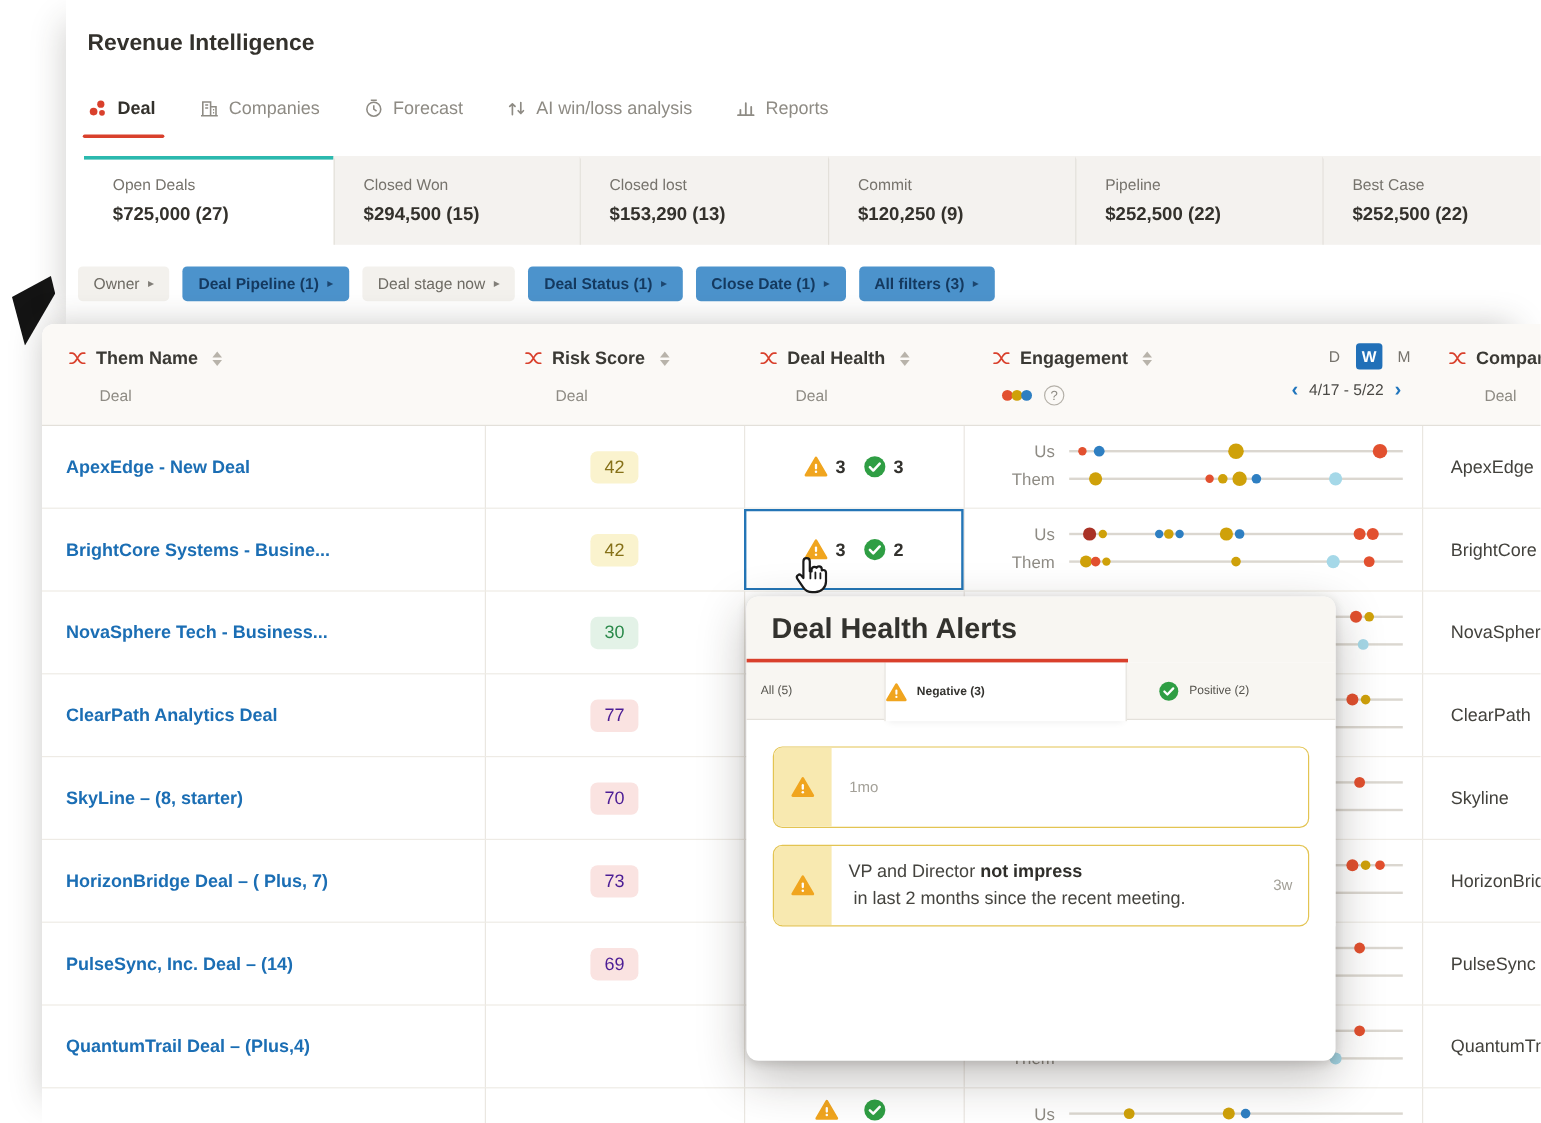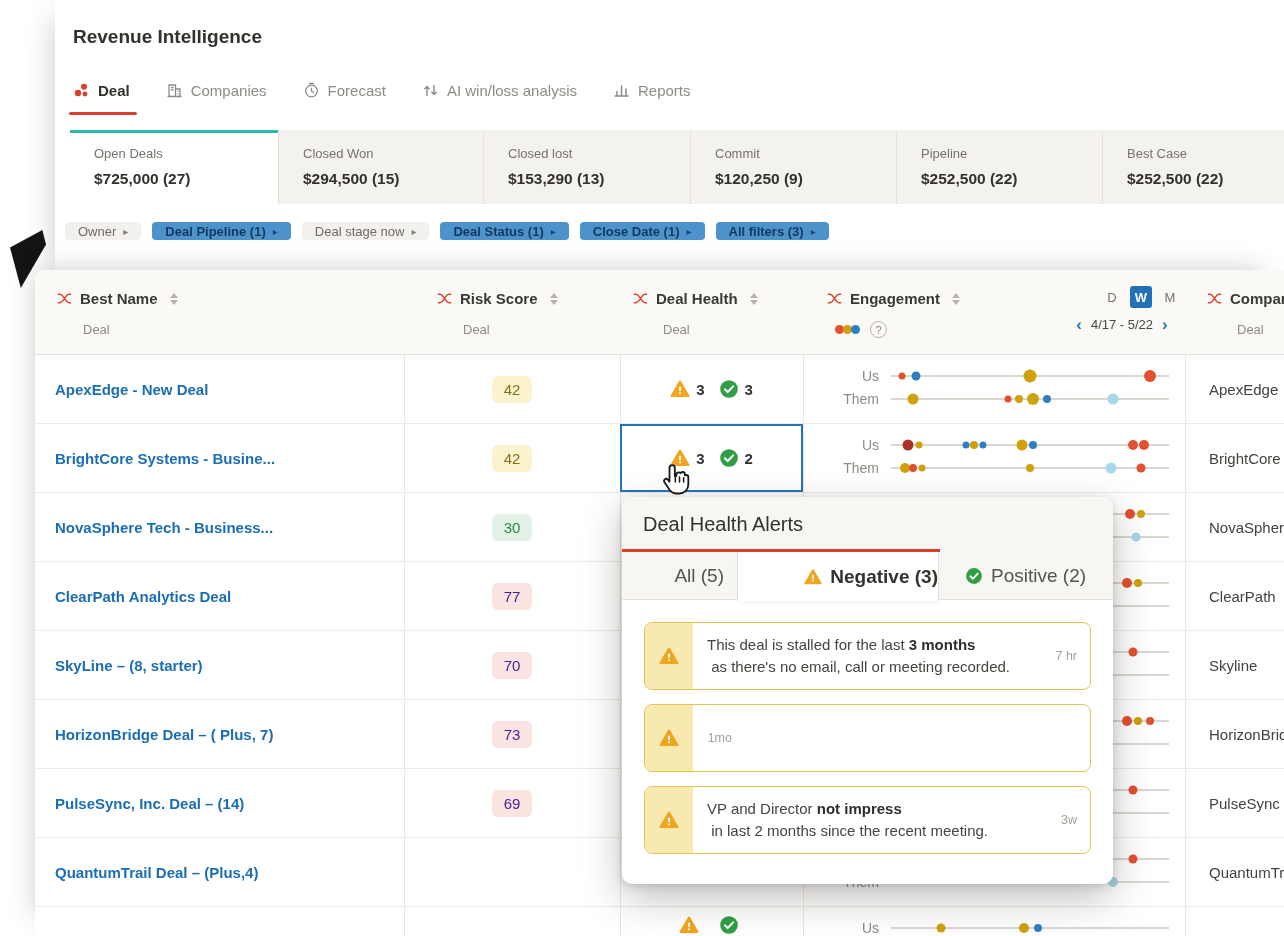--- a/index.html
+++ b/index.html
@@ -28,21 +28,21 @@
   .sum-card.active{background:#fff;border-top:3px solid #2BB9AE}
   .sum-label{display:block;font-size:13px;color:#76736C}
   .sum-value{display:block;margin-top:9px;font-size:15.5px;font-weight:700;color:#33312C;white-space:nowrap}
 
   .filter-bar{position:absolute;left:10px;top:222px;display:flex;align-items:center;gap:11px}
   .search-box{position:relative;width:280px;height:34px}
   .search-input{width:100%;height:100%;border:none;outline:none;background:#EFEDE9;border-radius:17px;
     padding:0 40px 0 16px;font-size:13px;color:#6E6B64;font-family:inherit}
   .search-input::placeholder{color:#9B978F}
   .search-icon{position:absolute;right:13px;top:9px}
-  .chip{display:flex;align-items:center;gap:7px;height:18px;padding:0 13px;border:none;border-radius:4px;
+  .chip{display:flex;align-items:center;gap:7px;height:29px;padding:0 13px;border:none;border-radius:4px;
     font-family:inherit;font-size:13px;cursor:pointer;white-space:nowrap}
   .chip.plain{background:#F3F1ED;color:#6E6B64}
   .chip.blue{background:#4C93CC;color:#14395F;font-weight:700}
   .chip-arrow{font-size:10px;opacity:.85}
 
   
   .table-card{position:absolute;left:35px;top:270px;width:1249px;height:666px;background:#fff;z-index:3;
     border-top-left-radius:10px;overflow:hidden;box-shadow:-10px -10px 26px -12px rgba(50,45,38,.28)}
   .colline{position:absolute;top:0;bottom:0;width:1px;background:#EAE7E1}
   .thead{position:absolute;left:0;top:0;width:100%;height:85px;background:#FBF9F6;border-bottom:1px solid #E3E0DA}
@@ -86,24 +86,24 @@
   .eng-track::before{content:"";position:absolute;left:0;right:0;top:50%;height:2px;margin-top:-1px;background:#DBD7D0}
   .dot{position:absolute;top:50%;border-radius:50%;transform:translate(-50%,-50%)}
   .comp-cell{position:absolute;left:1150px;top:0;width:99px;height:100%;display:flex;align-items:center;
     padding-left:24px;font-size:15px;color:#43423D;white-space:nowrap}
   .trow.partial .health-cell{align-items:flex-start;padding-top:8px}
 
   
   .popup{position:absolute;left:622px;top:497px;width:491px;height:387px;background:#fff;z-index:10;
     border-radius:10px;overflow:hidden;box-shadow:0 14px 40px rgba(35,30,22,.28),0 2px 8px rgba(35,30,22,.15)}
   .popup-header{height:55px;background:#F8F6F2;display:flex;align-items:center;padding-left:21px}
-  .popup-title{font-size:20px;font-weight:400;color:#33322E}
+  .popup-title{font-size:24px;font-weight:700;color:#33322E}
   .popup-redline{position:absolute;left:0;top:52px;width:318px;height:3px;background:#D9402C;z-index:3}
   .popup-tabs{position:relative;height:48px;background:#F8F6F2;border-bottom:1px solid #E4E1DB;display:flex;align-items:stretch}
-  .ptab{display:flex;align-items:center;justify-content:flex-end;gap:8px;font-size:19px;color:#55534D;cursor:pointer}
+  .ptab{display:flex;align-items:center;justify-content:flex-start;gap:8px;font-size:10px;color:#55534D;cursor:pointer}
   .ptab.t0{width:90px;margin-left:12px}
   .ptab.active{width:202px;margin-left:13px;background:#fff;border-left:1px solid #E4E1DB;border-right:1px solid #E4E1DB;
     font-weight:700;color:#33322E;height:49px;margin-bottom:-1px;z-index:2;box-shadow:0 4px 6px -3px rgba(0,0,0,.08)}
   .ptab.t2{padding:0 26px}
   .ptab svg{width:18px;height:18px}
   .popup-body{padding:22px 22px 0 22px;background:#fff}
   .alert-card{display:flex;height:68px;border:1.5px solid #E3C452;border-radius:8px;margin-bottom:14px;overflow:hidden;background:#fff}
   .alert-icon-cell{width:48px;background:#F8E9B0;display:flex;align-items:center;justify-content:center;flex:none}
   .alert-text{flex:1;padding:10px 14px;display:flex;flex-wrap:wrap;align-content:center;font-size:15px;color:#45443F;line-height:1.45}
   .alert-text b{font-weight:700;color:#2F2E2A;white-space:pre-wrap}
@@ -226,21 +226,21 @@
       <div class="colline" style="left: 768px;"></div>
       <div class="colline" style="left: 1150px;"></div>
     </div>
   <header class="thead" id="thead">
       <div class="hcell" style="left: 22px;">
         <span>
           <svg width="15" height="15" viewBox="0 0 16 16" fill="none">
             <path d="M1.5 3.5h1.8c2.3 0 3.2 2.1 4.7 4.5 1.5 2.4 2.4 4.5 4.7 4.5h1.8M1.5 12.5h1.8c2.3 0 3.2-2.1 4.7-4.5 1.5-2.4 2.4-4.5 4.7-4.5h1.8" stroke="#D9402C" stroke-width="1.5" stroke-linecap="round"></path>
           </svg>
         </span>
-        <span class="hlabel">Best Name</span>
+        <span class="hlabel">Them Name</span>
         <span class="sort">
           <i class="su"></i>
           <i class="sd"></i>
         </span>
       </div>
       <div class="hsub" style="left: 48px;">Deal</div>
       <div class="hcell" style="left: 402px;">
         <span>
           <svg width="15" height="15" viewBox="0 0 16 16" fill="none">
             <path d="M1.5 3.5h1.8c2.3 0 3.2 2.1 4.7 4.5 1.5 2.4 2.4 4.5 4.7 4.5h1.8M1.5 12.5h1.8c2.3 0 3.2-2.1 4.7-4.5 1.5-2.4 2.4-4.5 4.7-4.5h1.8" stroke="#D9402C" stroke-width="1.5" stroke-linecap="round"></path>
@@ -605,45 +605,30 @@
     </div>
   <div class="popup-body" id="popupBody">
       <div class="alert-card">
         <div class="alert-icon-cell">
           <svg width="20" height="20" viewBox="0 0 20 20">
             <path d="M10 2.6 18.4 17H1.6Z" fill="#F0A51F" stroke="#F0A51F" stroke-width="2.2" stroke-linejoin="round"></path>
             <rect x="9.05" y="7.4" width="1.9" height="4.8" rx="0.95" fill="#fff"></rect>
             <circle cx="10" cy="14.2" r="1.05" fill="#fff"></circle>
           </svg>
         </div>
-        <div class="alert-text">
-          <span>This deal is stalled for the last </span>
-          <b>3 months</b>
-          <span> as there's no email, call or meeting recorded.</span>
-        </div>
-        <div class="alert-time">7 hr</div>
+        <div class="alert-time">1mo</div>
       </div>
       <div class="alert-card">
         <div class="alert-icon-cell">
           <svg width="20" height="20" viewBox="0 0 20 20">
             <path d="M10 2.6 18.4 17H1.6Z" fill="#F0A51F" stroke="#F0A51F" stroke-width="2.2" stroke-linejoin="round"></path>
             <rect x="9.05" y="7.4" width="1.9" height="4.8" rx="0.95" fill="#fff"></rect>
             <circle cx="10" cy="14.2" r="1.05" fill="#fff"></circle>
           </svg>
         </div>
-        <div class="alert-time">1mo</div>
-      </div>
-      <div class="alert-card">
-        <div class="alert-icon-cell">
-          <svg width="20" height="20" viewBox="0 0 20 20">
-            <path d="M10 2.6 18.4 17H1.6Z" fill="#F0A51F" stroke="#F0A51F" stroke-width="2.2" stroke-linejoin="round"></path>
-            <rect x="9.05" y="7.4" width="1.9" height="4.8" rx="0.95" fill="#fff"></rect>
-            <circle cx="10" cy="14.2" r="1.05" fill="#fff"></circle>
-          </svg>
-        </div>
         <div class="alert-text">
           <span>VP and Director </span>
           <b>not impress</b>
           <span> in last 2 months since the recent meeting.</span>
         </div>
         <div class="alert-time">3w</div>
       </div>
     </div>
 </div>
 

